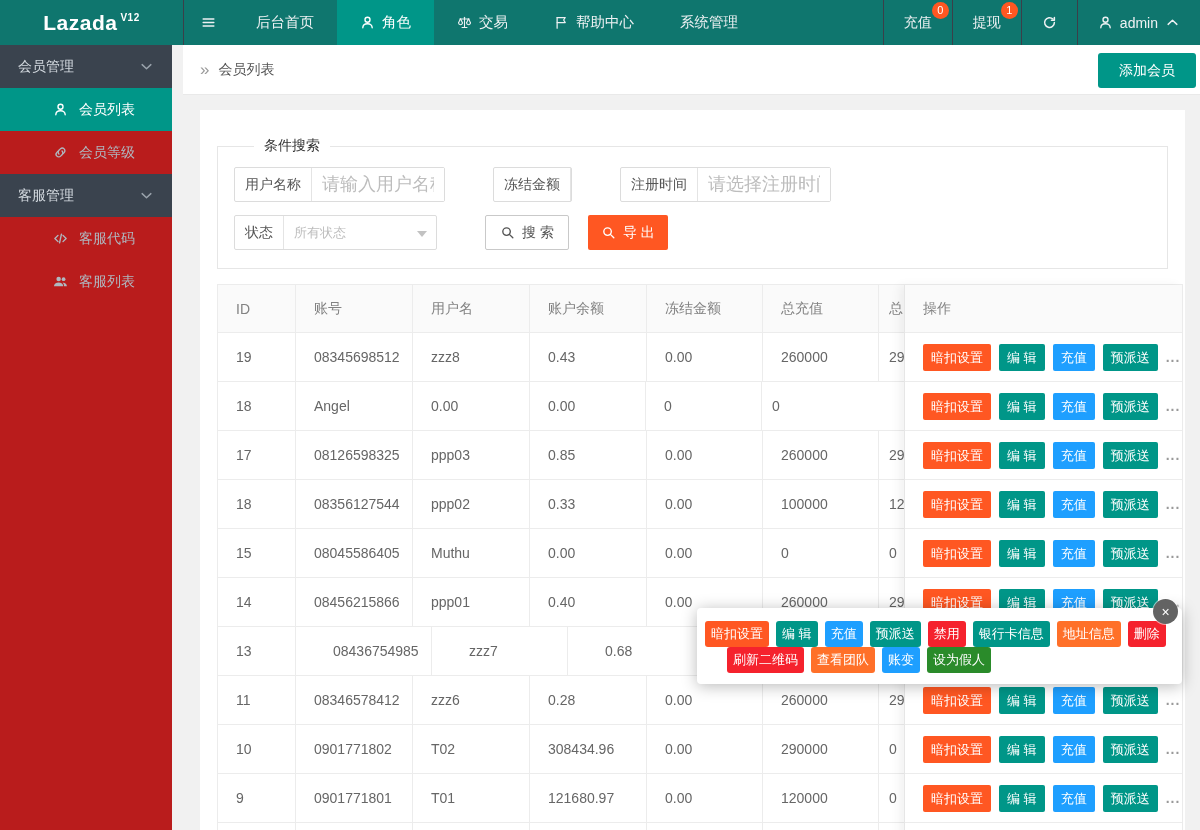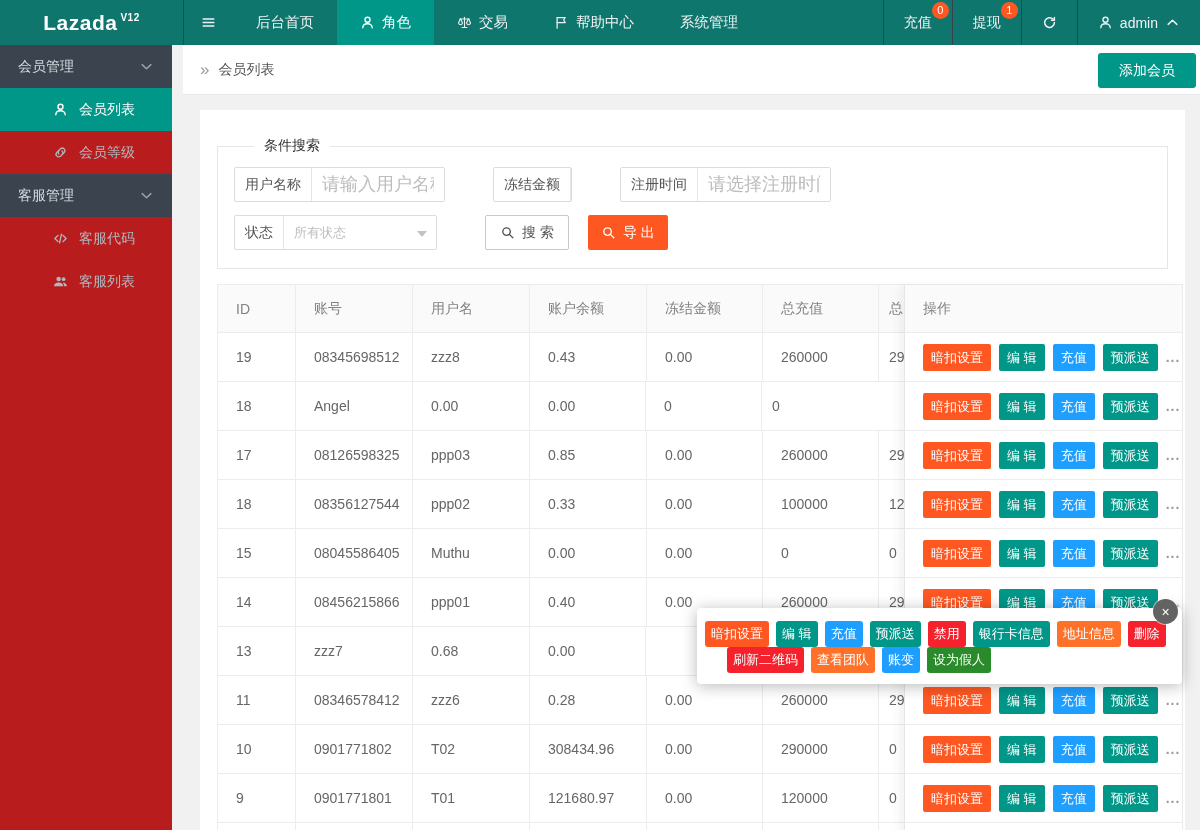--- a/index.html
+++ b/index.html
@@ -354,22 +354,23 @@
             </div>
             <div class="trow" style="width: 778px;">
               <div class="tcell" style="width: 78px;">14</div>
               <div class="tcell" style="width: 117px;">08456215866</div>
               <div class="tcell" style="width: 117px;">ppp01</div>
               <div class="tcell" style="width: 117px;">0.40</div>
               <div class="tcell" style="width: 116px;">0.00</div>
               <div class="tcell" style="width: 116px;">260000</div>
               <div class="tcell last" style="width: 117px;">29</div>
             </div>
-            <div class="trow" style="width: 778px;">
+            <div class="trow" style="width: 778px; gap: 19px;">
               <div class="tcell" style="width: 78px;">13</div>
+              <div class="tcell" style="width: 117px;">08436754985</div>
               <div class="tcell" style="width: 117px;">zzz7</div>
               <div class="tcell" style="width: 117px;">0.68</div>
               <div class="tcell" style="width: 116px;">0.00</div>
               <div class="tcell" style="width: 116px;"></div>
               <div class="tcell last" style="width: 117px;"></div>
             </div>
             <div class="trow" style="width: 778px;">
               <div class="tcell" style="width: 78px;">11</div>
               <div class="tcell" style="width: 117px;">08346578412</div>
               <div class="tcell" style="width: 117px;">zzz6</div>

